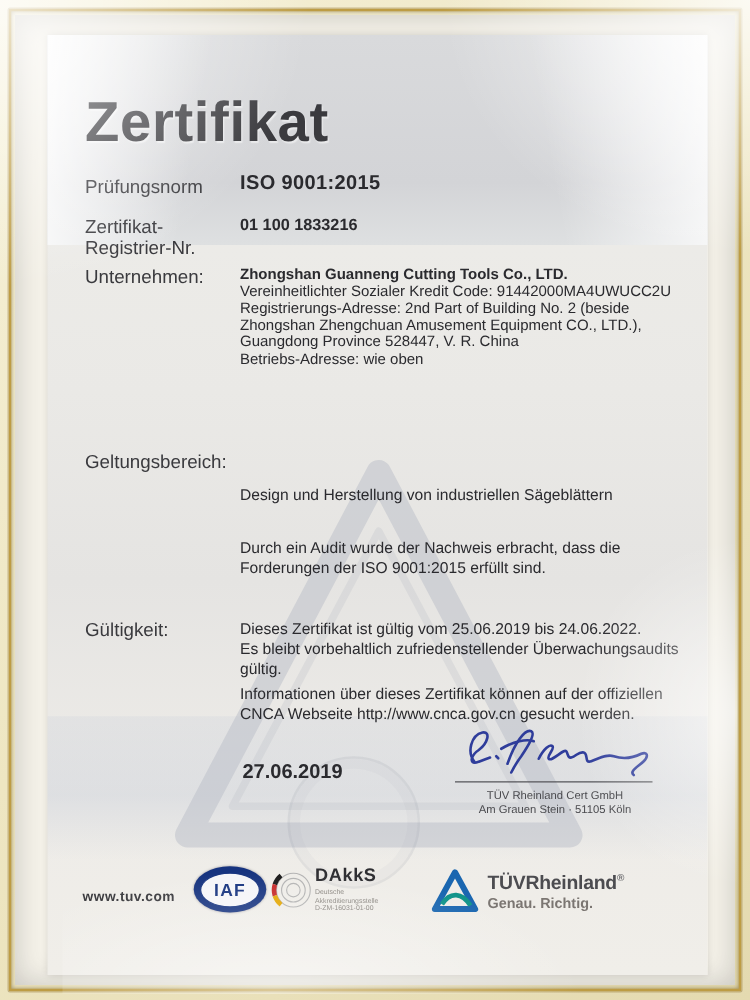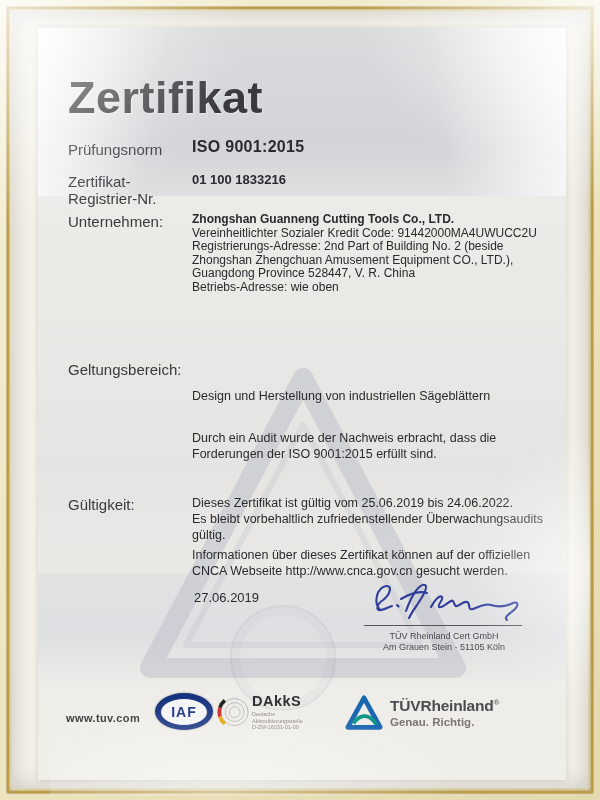--- a/index.html
+++ b/index.html
@@ -33,21 +33,21 @@
   .val{position:absolute;left:154px;color:#2a2a2e;}
   .v-iso{top:110px;font-size:16px;font-weight:bold;letter-spacing:.3px;}
   .v-reg{top:144px;font-size:13px;font-weight:bold;}
   .l-norm{top:113px;} .l-reg{top:145px;} .l-comp{top:185px;} .l-scope{top:333px;} .l-valid{top:468px;}
   .company{top:185px;width:362px;font-size:12px;line-height:13.6px;}
   .company .name{font-weight:bold;}
   .v-scope{top:333px;width:362px;font-size:12.5px;margin-top:28px;}
   .para{position:absolute;left:154px;width:368px;font-size:12.5px;line-height:15.8px;
         color:#2a2a2e;white-space:pre-line;}
   .p-audit{top:403px;} .p-valid{top:468px;} .p-info{top:520px;}
-  .date{position:absolute;left:156px;top:562px;font-size:13px;font-weight:normal;color:#2a2a2e;}
+  .date{position:absolute;left:156px;top:581px;font-size:16px;font-weight:bold;color:#2a2a2e;}
   .sig-svg{position:absolute;left:326px;top:550px;width:162px;height:46px;}
   .sig-line{position:absolute;left:326px;top:597px;width:158px;height:1px;background:#55555a;}
   .issuer{position:absolute;left:300px;top:603px;width:212px;text-align:center;
           font-size:9px;line-height:11px;color:#4a4a4e;}
   
   .website{position:absolute;left:28px;top:684px;font-size:11px;font-weight:bold;
            letter-spacing:.4px;color:#3a3a3e;}
   .iaf{position:absolute;left:117px;top:665px;width:58px;height:37px;border-radius:50%;
        background:#16337f;display:flex;align-items:center;justify-content:center;
        box-shadow:0 0 2px rgba(0,0,40,.4);}

